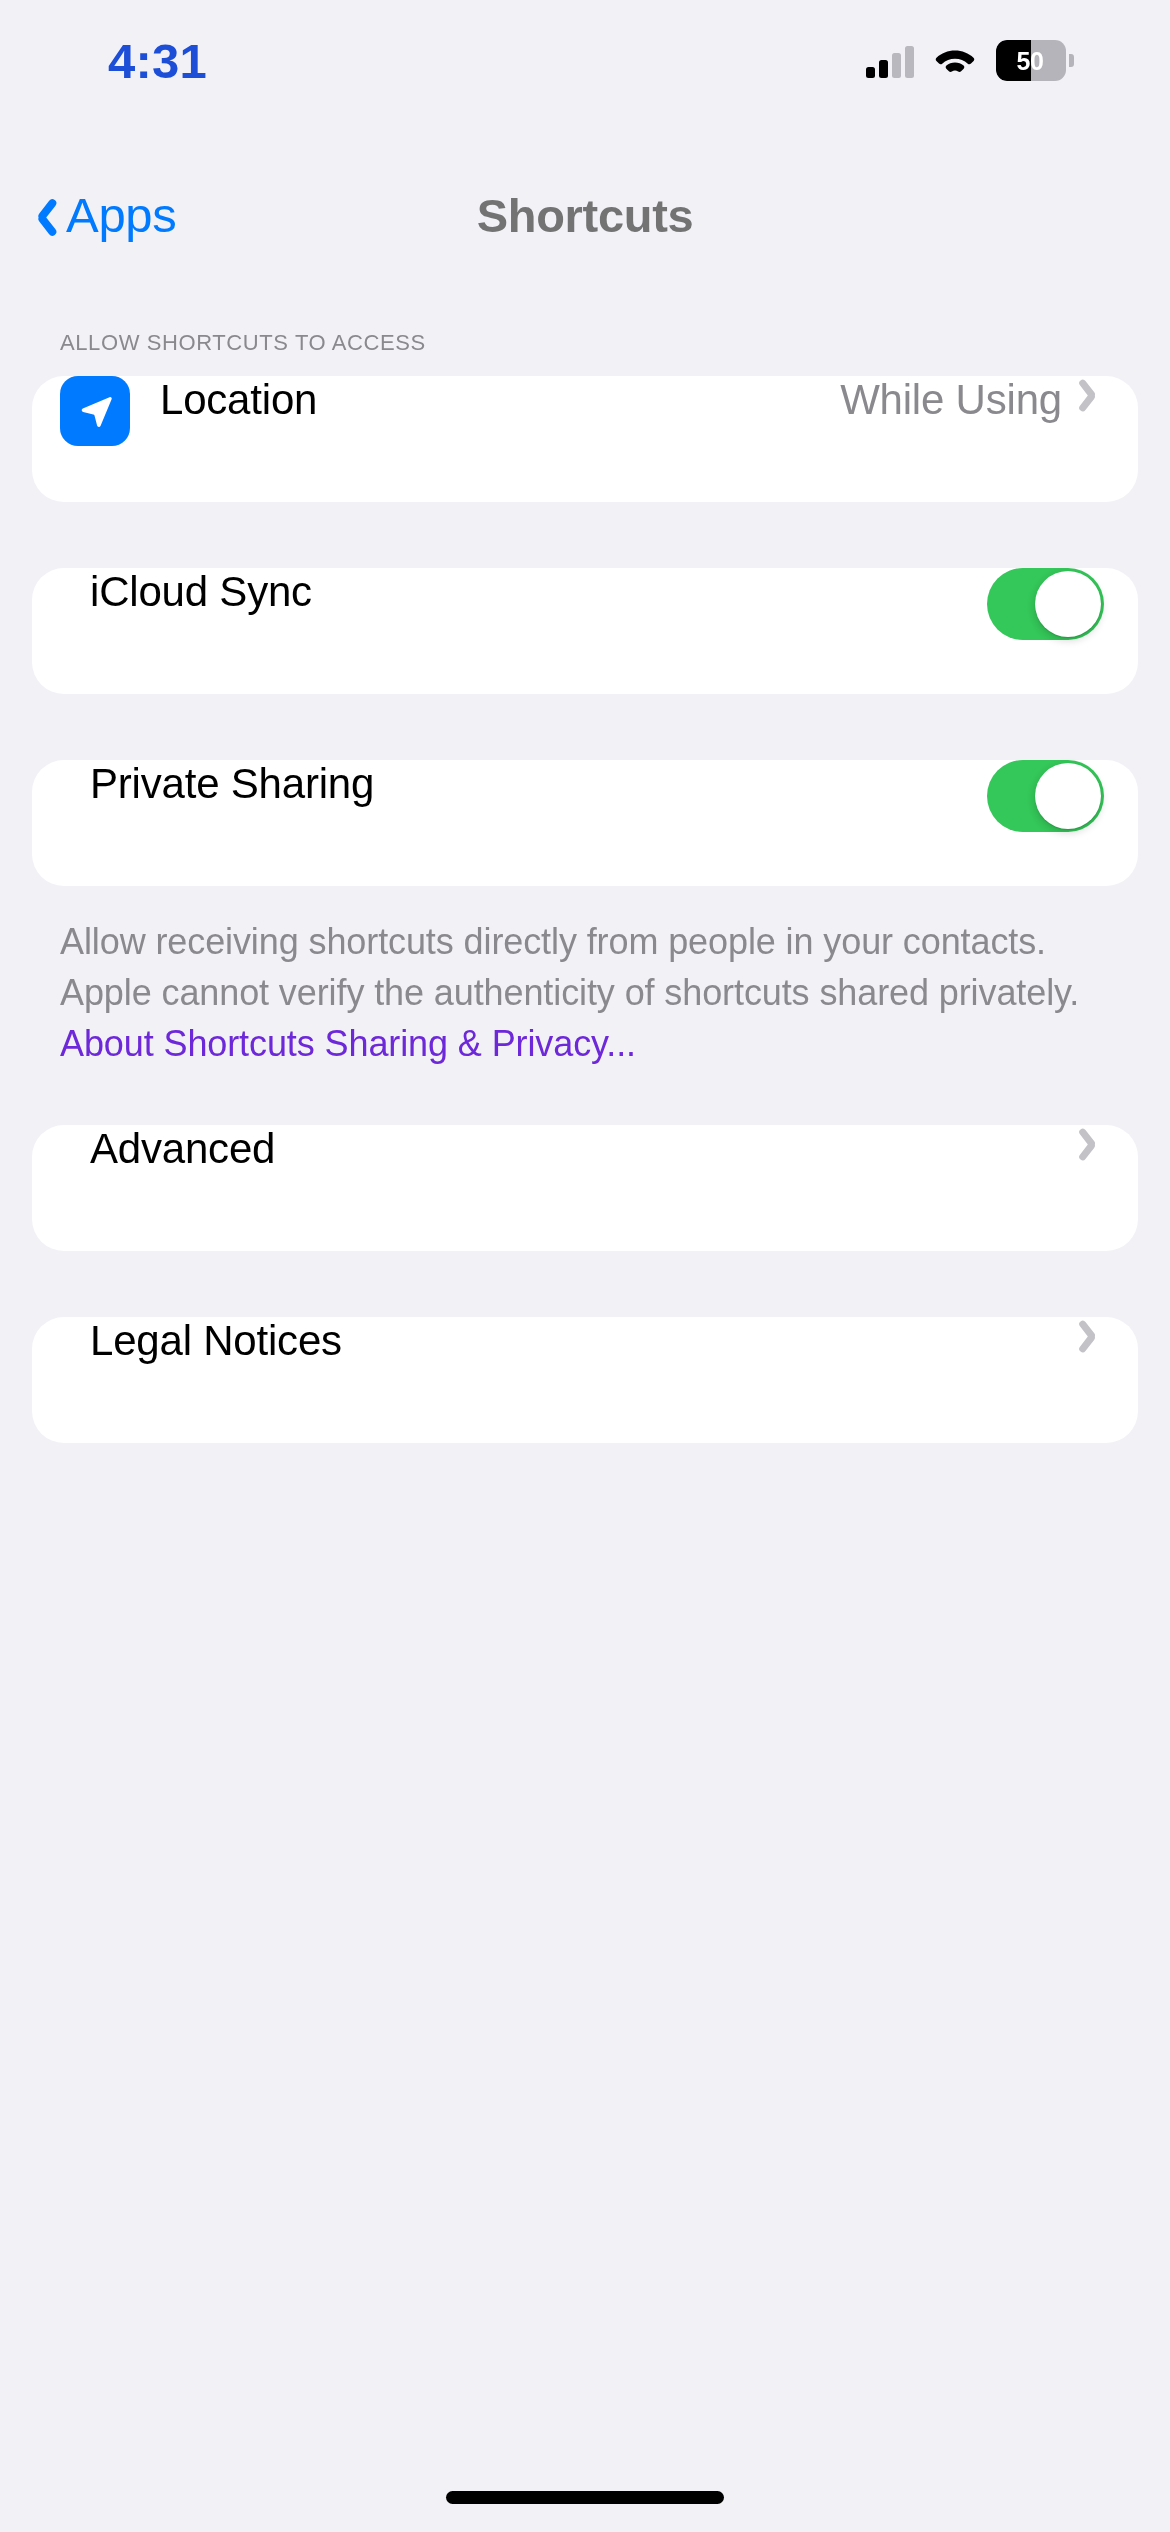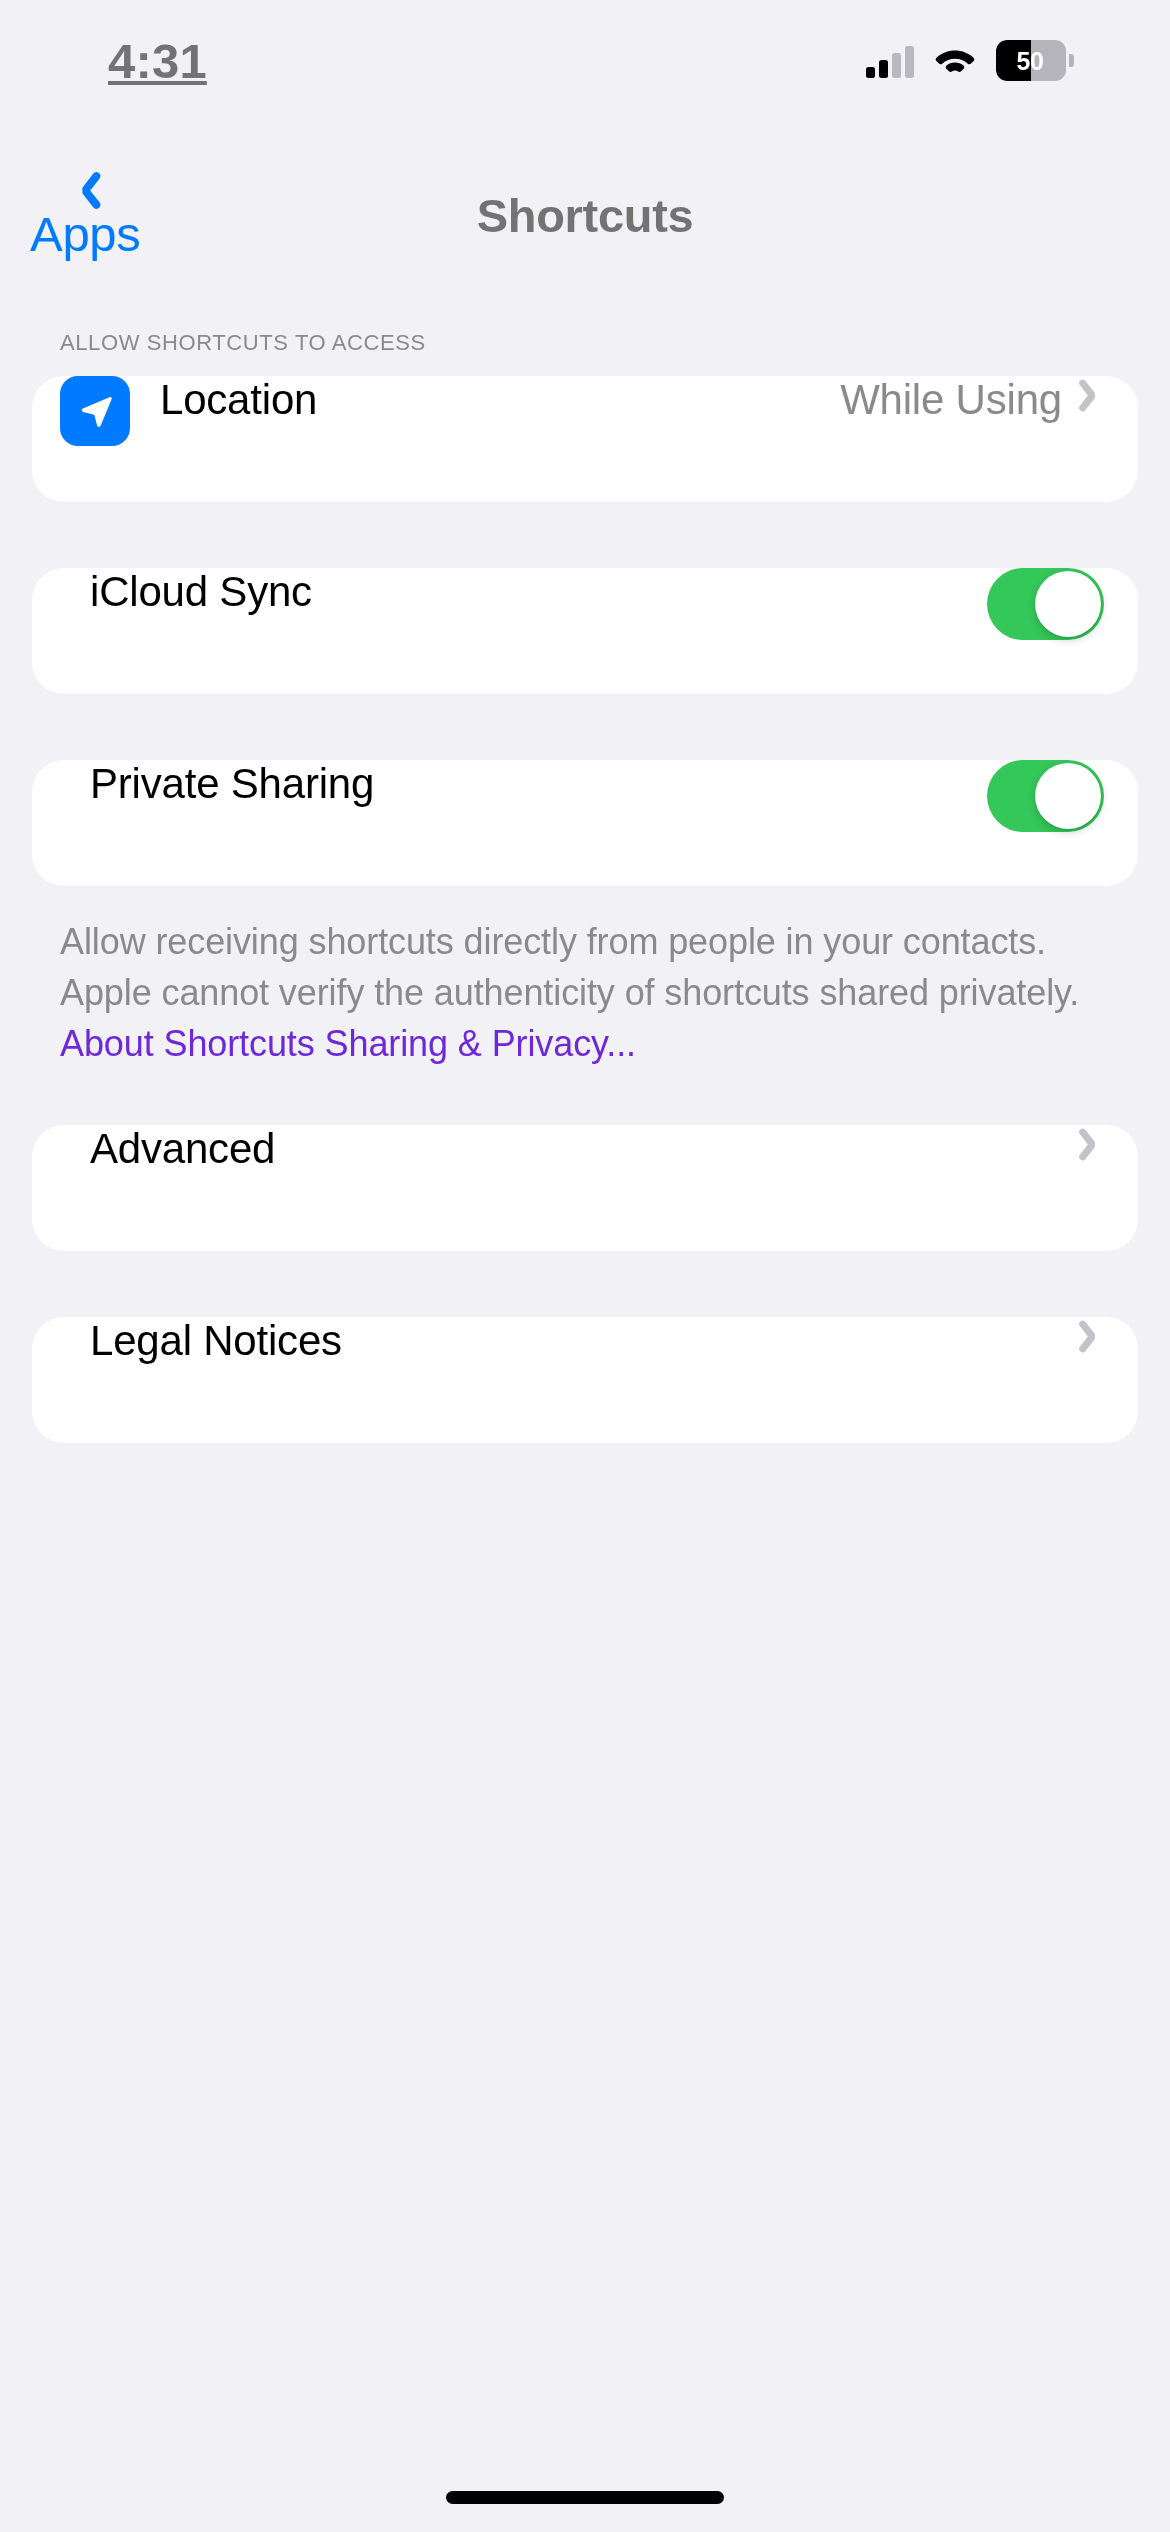--- a/index.html
+++ b/index.html
@@ -12,22 +12,22 @@
   }
   .phone { position:relative; width:1170px; height:2532px; background:#F2F1F6; }
 
   
   .statusbar {
     position:absolute; top:0; left:0; width:1170px; height:105px;
     display:flex; align-items:center; justify-content:space-between;
     padding:0 96px 0 108px;
   }
   .sb-time {
-    font-size:49px; font-weight:700; color:#737373;
-    letter-spacing:0.2px; margin-top:16px;text-decoration:underline;
+    font-size:49px; font-weight:700; color:#1d4ed8;
+    letter-spacing:0.2px; margin-top:16px;
   }
   .sb-right { display:flex; align-items:center; gap:19px; margin-top:16px; }
 
   
   .cell { display:flex; align-items:flex-end; gap:4px; height:34px; }
   .cell span { width:9px; border-radius:2.5px; background:#000; }
   .cell span:nth-child(1){ height:11px; }
   .cell span:nth-child(2){ height:18px; }
   .cell span:nth-child(3){ height:25px; background:#B8B8BE; }
   .cell span:nth-child(4){ height:32px; background:#B8B8BE; }
@@ -54,21 +54,21 @@
     width:5px; height:13px; background:#B4B4BA;
     border-radius:0 3px 3px 0; margin-left:3px;
   }
 
   
   .navbar {
     position:absolute; top:168px; left:0; width:1170px; height:94px;
   }
   .nav-back {
     position:absolute; left:30px; top:0; height:94px;
-    display:flex; align-items:center; gap:14px; cursor:pointer;flex-direction:column;
+    display:flex; align-items:center; gap:14px; cursor:pointer;
   }
   .chev-back {
     width:22px; height:40px; position:relative;
   }
   .chev-back::before, .chev-back::after {
     content:""; position:absolute; left:6px; width:8px; height:24px;
     background:#007AFF; border-radius:4px;
   }
   .chev-back::before { top:0; transform-origin:bottom center; transform:rotate(38deg); }
   .chev-back::after  { top:21px; transform-origin:top center; transform:rotate(-38deg); }

